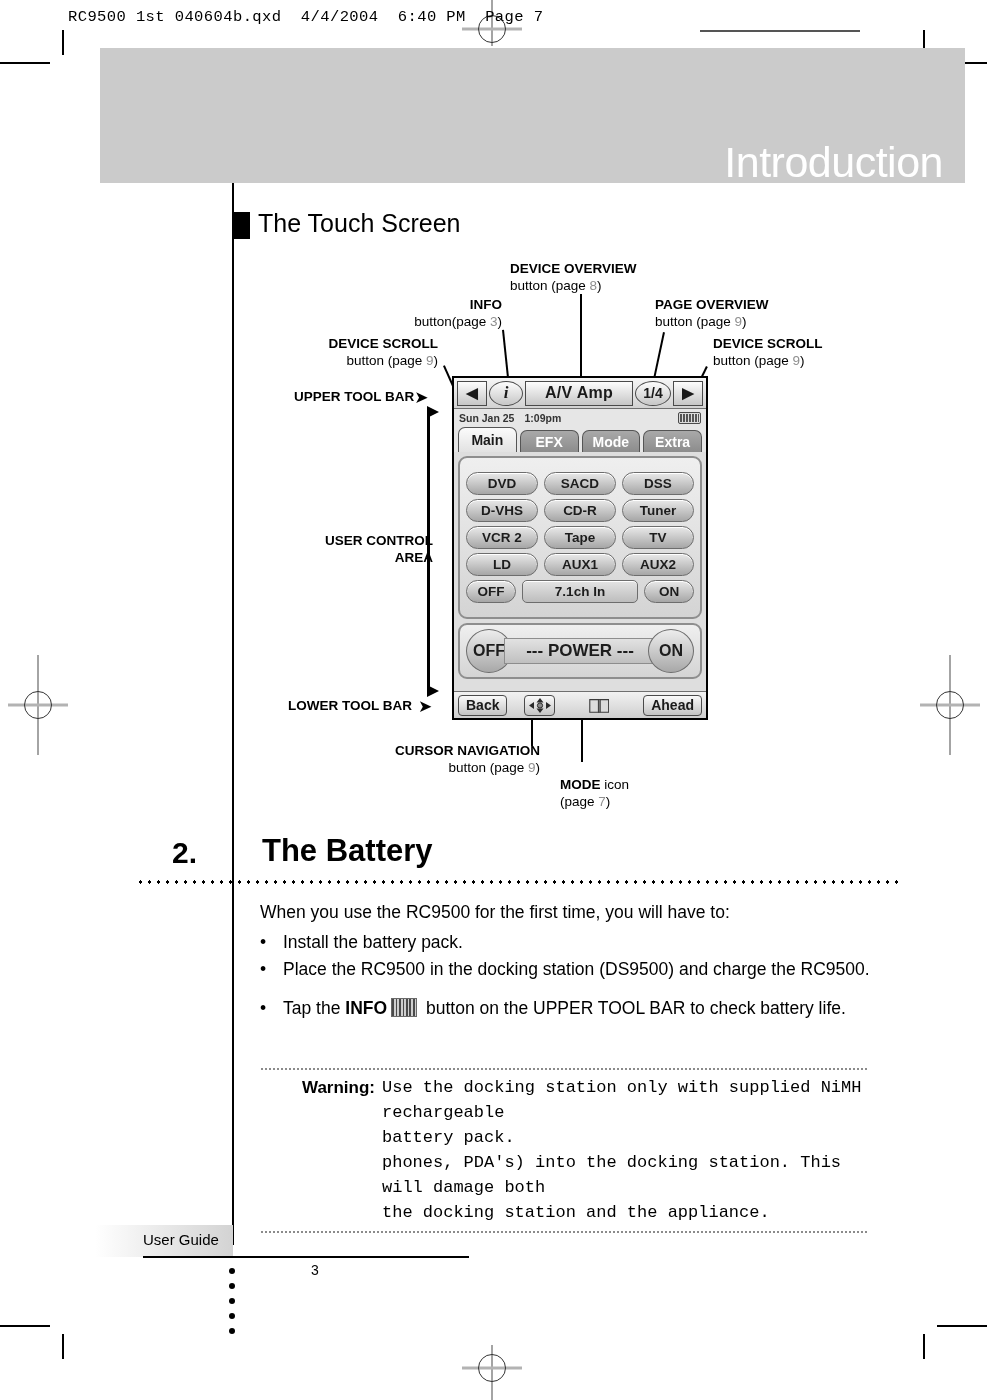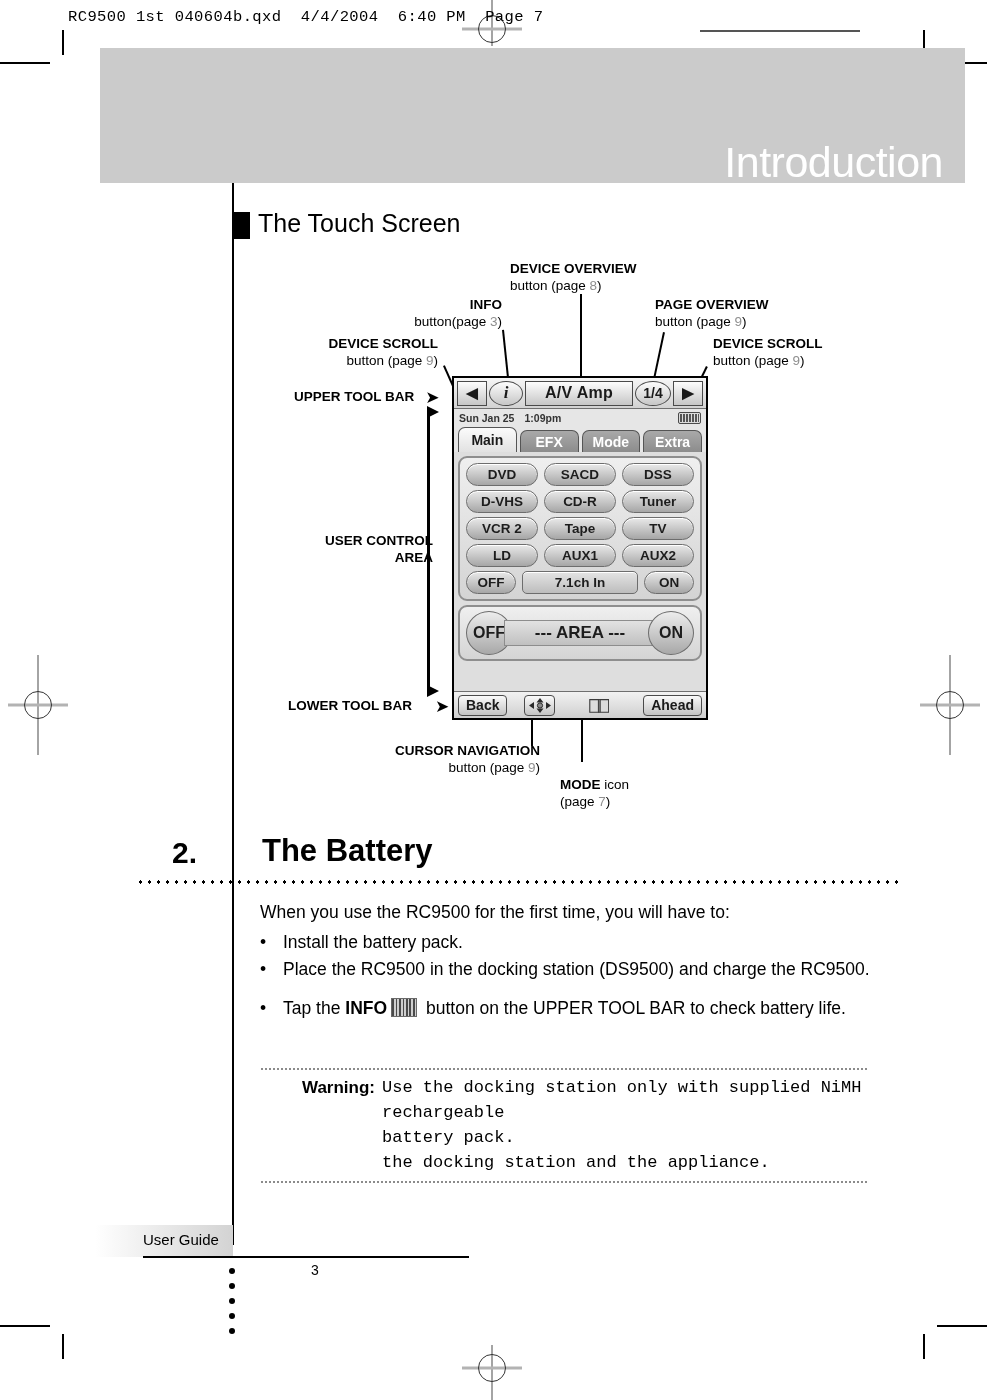--- a/index.html
+++ b/index.html
@@ -71,21 +71,21 @@
 
   .tabs{height:26px;flex:0 0 auto;display:flex;align-items:flex-end;gap:3px;padding:0 4px;box-sizing:border-box;
         background:#e6e6e6;}
   .tab{flex:1;height:22px;display:flex;align-items:center;justify-content:center;font-size:14px;font-weight:bold;
        border:1.5px solid #555;border-bottom:none;border-radius:7px 7px 0 0;
        background:linear-gradient(#a9a9a9,#8c8c8c);color:#fff;box-sizing:border-box;}
   .tab.active{background:linear-gradient(#fbfbfb,#e2e2e2);color:#1a1a1a;height:25px;}
 
   .uca{flex:1;padding:4px;box-sizing:border-box;background:#dedede;display:flex;flex-direction:column;gap:4px;}
   .panel{border:2px solid #8e8e8e;border-radius:9px;background:linear-gradient(#efefef,#d4d4d4);
-         padding:5px 6px;box-sizing:border-box;}
+         padding:14px 6px;box-sizing:border-box;}
   .grid{display:flex;flex-direction:column;gap:4px;}
   .grow{display:flex;gap:6px;}
   .pill{flex:1;height:23px;border-radius:12px;border:1.5px solid #6d6d6d;
         background:linear-gradient(#e9e9e9,#a6a6a6);display:flex;align-items:center;justify-content:center;
         font-size:13.5px;font-weight:bold;color:#1d1d1d;box-sizing:border-box;
         box-shadow:inset 0 1px 0 #fff;}
   .pill.sm{flex:0 0 50px;}
   .pill.flat{border-radius:5px;background:linear-gradient(#e4e4e4,#bdbdbd);}
   .powerpanel{height:56px;display:flex;align-items:center;justify-content:center;padding:0 6px;}
   .pwr{width:46px;height:44px;border-radius:50%;border:1.5px solid #6d6d6d;
@@ -209,37 +209,37 @@
   <div><span>button (page </span><span class="pg">9</span><span>)</span></div>
 </div>
 <div class="abs ldr" style="left:443px;top:366px;width:2px;height:24px;transform:rotate(-24deg);"></div>
 
 <div class="abs lbl tleft" style="left:713px;top:336px;">
   <div><b>DEVICE SCROLL</b></div>
   <div><span>button (page </span><span class="pg">9</span><span>)</span></div>
 </div>
 <div class="abs ldr" style="left:706px;top:366px;width:2px;height:24px;transform:rotate(26deg);"></div>
 
-<div class="abs lbl" style="left:294px;top:389px;display:flex;align-items:center;gap:11px;">
+<div class="abs lbl" style="left:294px;top:389px;display:flex;align-items:center;gap:0;">
   <b>UPPER TOOL BAR</b>
   <span class="arw">➤</span>
 </div>
 
 <div class="abs lbl tright" style="left:308px;top:533px;width:125px;">
   <div><b>USER CONTROL</b></div>
   <div><b>AREA</b></div>
 </div>
 
 <div class="brk" style="left:427px;top:413px;width:2.5px;height:278px;">
   <div class="vline"></div>
 </div>
 <div class="abs ldr" style="left:427px;top:406px;width:0;height:0;border-left:12px solid #000;border-top:6px solid transparent;border-bottom:6px solid transparent;background:transparent;"></div>
 <div class="abs ldr" style="left:427px;top:685px;width:0;height:0;border-left:12px solid #000;border-top:6px solid transparent;border-bottom:6px solid transparent;background:transparent;"></div>
 
-<div class="abs lbl" style="left:288px;top:698px;display:flex;align-items:center;gap:23px;">
+<div class="abs lbl" style="left:288px;top:698px;display:flex;align-items:center;gap:6px;">
   <b>LOWER TOOL BAR</b>
   <span class="arw">➤</span>
 </div>
 
 <div class="abs ldr" style="left:531px;top:718px;width:2px;height:28px;"></div>
 <div class="abs lbl tright" style="left:355px;top:743px;width:185px;">
   <div><b>CURSOR NAVIGATION</b></div>
   <div><span>button (page </span><span class="pg">9</span><span>)</span></div>
 </div>
 
@@ -299,21 +299,21 @@
           <div class="grow">
             <div class="pill sm">OFF</div>
             <div class="pill flat">7.1ch In</div>
             <div class="pill sm">ON</div>
           </div>
         </div>
       </div>
 
       <div class="panel powerpanel">
         <div class="pwr">OFF</div>
-        <div class="pwrlbl">--- AREA ---</div>
+        <div class="pwrlbl">--- POWER ---</div>
         <div class="pwr">ON</div>
       </div>
     </div>
 
     <div class="lowerbar">
       <div class="lbtn">Back</div>
       <div class="navpad">
         <svg width="22" height="15" viewBox="0 0 22 15">
           <path d="M11 0 L14.5 4.5 H7.5 Z M11 15 L7.5 10.5 H14.5 Z M0 7.5 L5 4 V11 Z M22 7.5 L17 4 V11 Z" fill="#2a2a2a"></path>
           <circle cx="11" cy="7.5" r="2.6" fill="#8a8a8a" stroke="#2a2a2a" stroke-width="1"></circle>
@@ -353,20 +353,21 @@
   </div>
 </div>
 
 <div class="abs warnbox">
   <div class="dotline"></div>
   <div class="warnrow">
     <div class="warnlbl">Warning:</div>
     <div class="warntxt">
       <div>Use the docking station only with supplied NiMH rechargeable</div>
       <div>battery pack.</div>
+      <div>phones, PDA's) into the docking station. This will damage both</div>
       <div>the docking station and the appliance.</div>
     </div>
   </div>
   <div class="dotline"></div>
 </div>
 
 <div class="abs ugband"></div>
 <div class="abs ugtxt">User Guide</div>
 <div class="abs footline"></div>
 <div class="abs pgnum">3</div>

